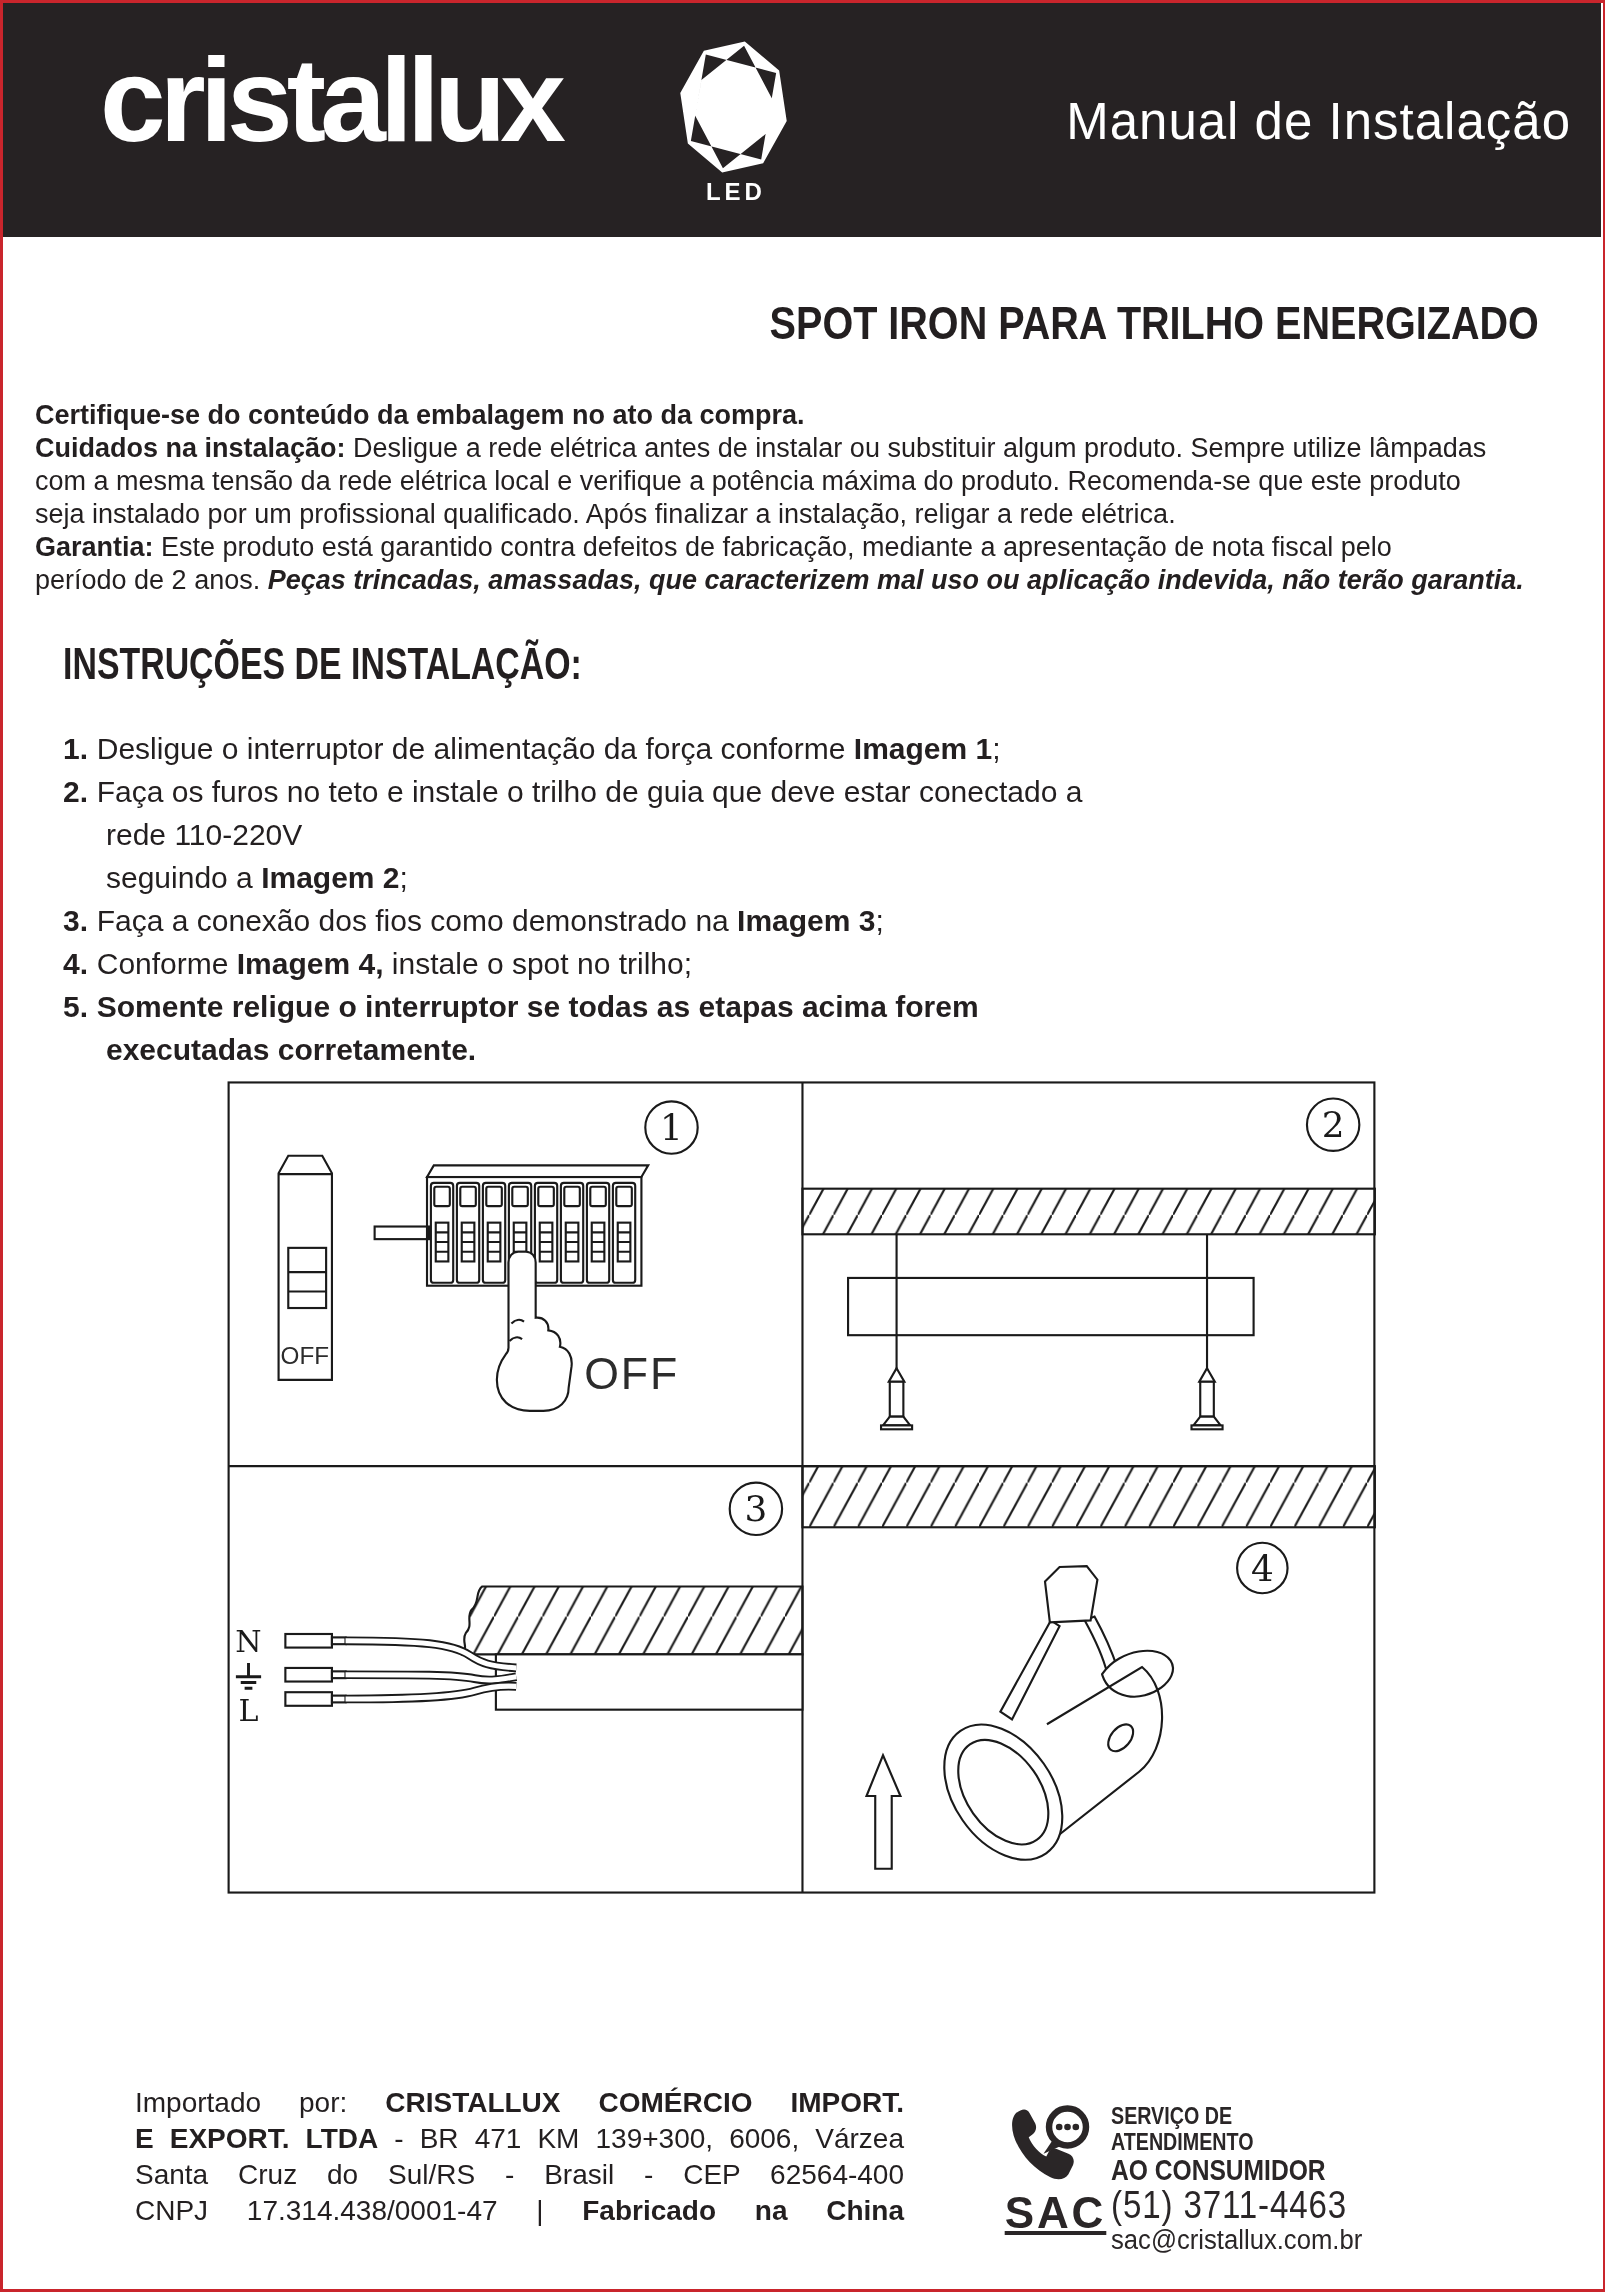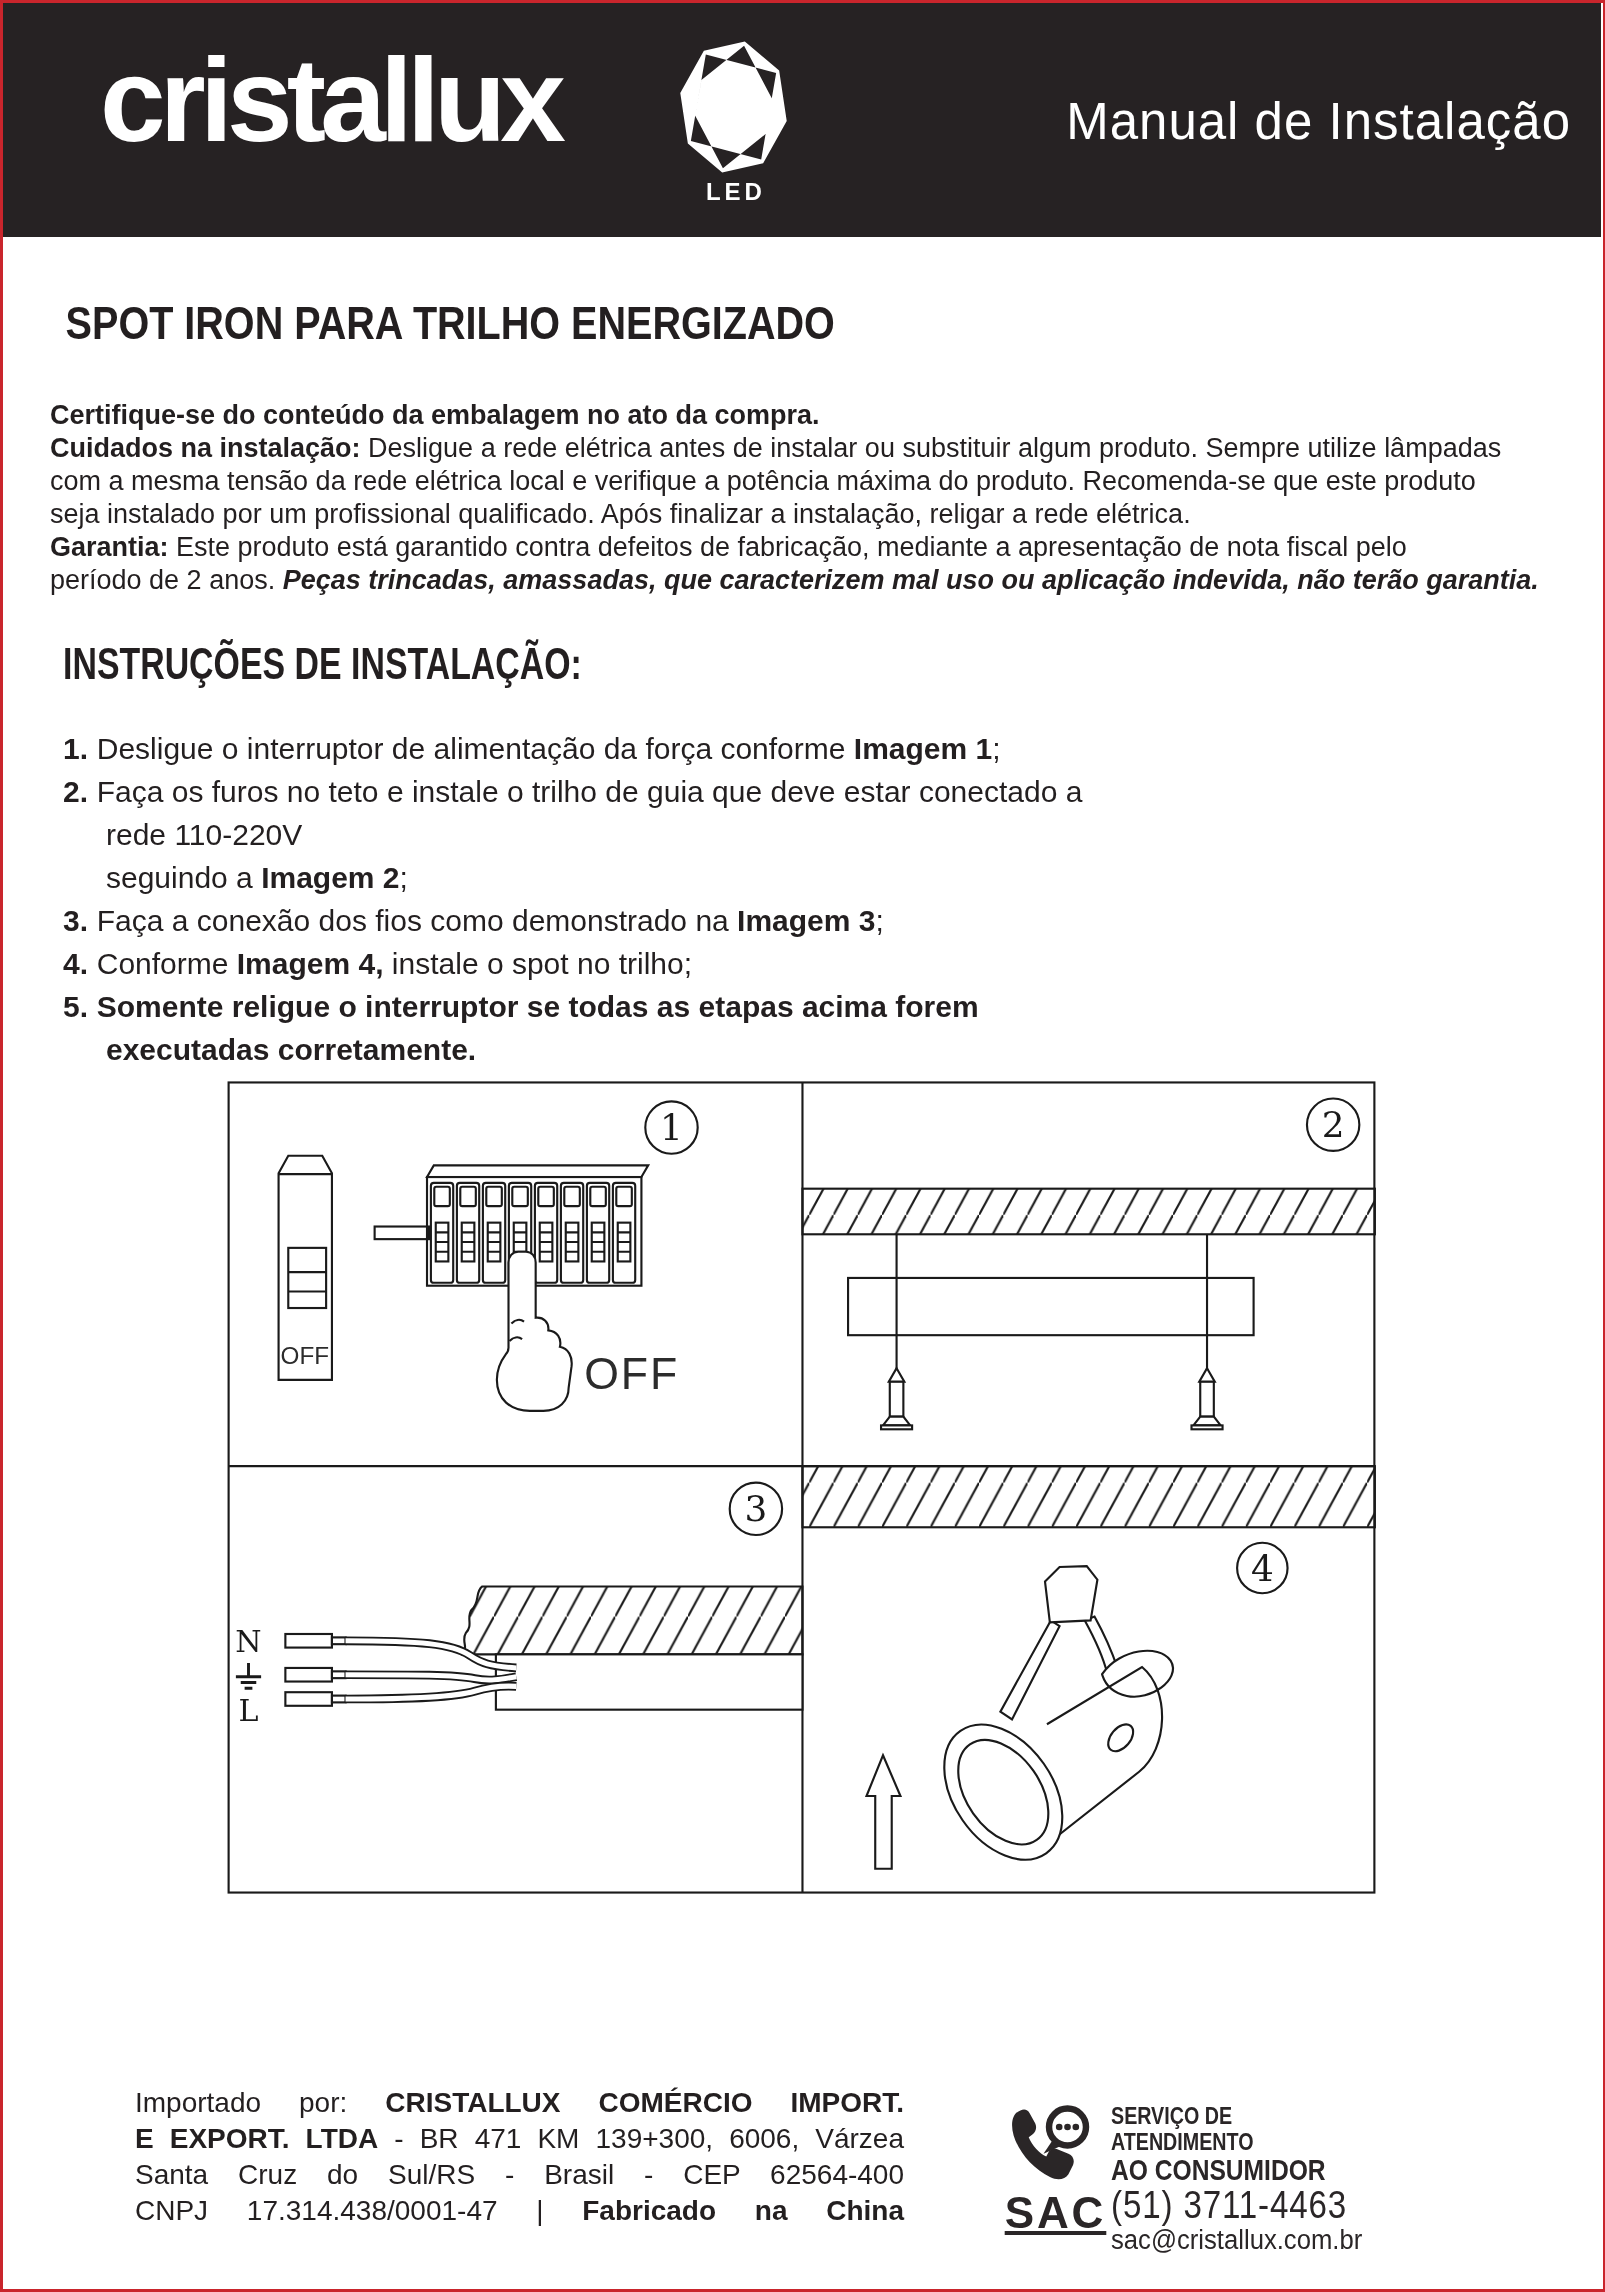--- a/index.html
+++ b/index.html
@@ -27,29 +27,29 @@
   .brand-sub{
     position:absolute;left:703px;top:175px;
     font-size:24px;font-weight:bold;letter-spacing:3.9px;color:#ffffff;
   }
   .manual-title{
     position:absolute;right:30px;top:89px;
     font-size:51px;font-weight:normal;letter-spacing:1px;color:#ffffff;
   }
   
   .doc-title{
-    position:absolute;left:0;top:293px;width:1598px;text-align:left;
+    position:absolute;left:0;top:293px;width:1598px;text-align:right;
   }
   .doc-title span{
     display:inline-block;font-size:46px;font-weight:bold;letter-spacing:0px;
     transform:scaleX(.86);transform-origin:center;
   }
   
   .intro{
-    position:absolute;left:47px;top:396px;width:1553px;
+    position:absolute;left:32px;top:396px;width:1553px;
     font-size:27px;line-height:33px;white-space:pre-wrap;
   }
   .b{font-weight:bold;}
   .bi{font-weight:bold;font-style:italic;}
   
   .instr-head{position:absolute;left:60px;top:636px;}
   .instr-head span{
     display:inline-block;font-size:44px;font-weight:bold;
     transform:scaleX(.77);transform-origin:left center;letter-spacing:0px;
   }

